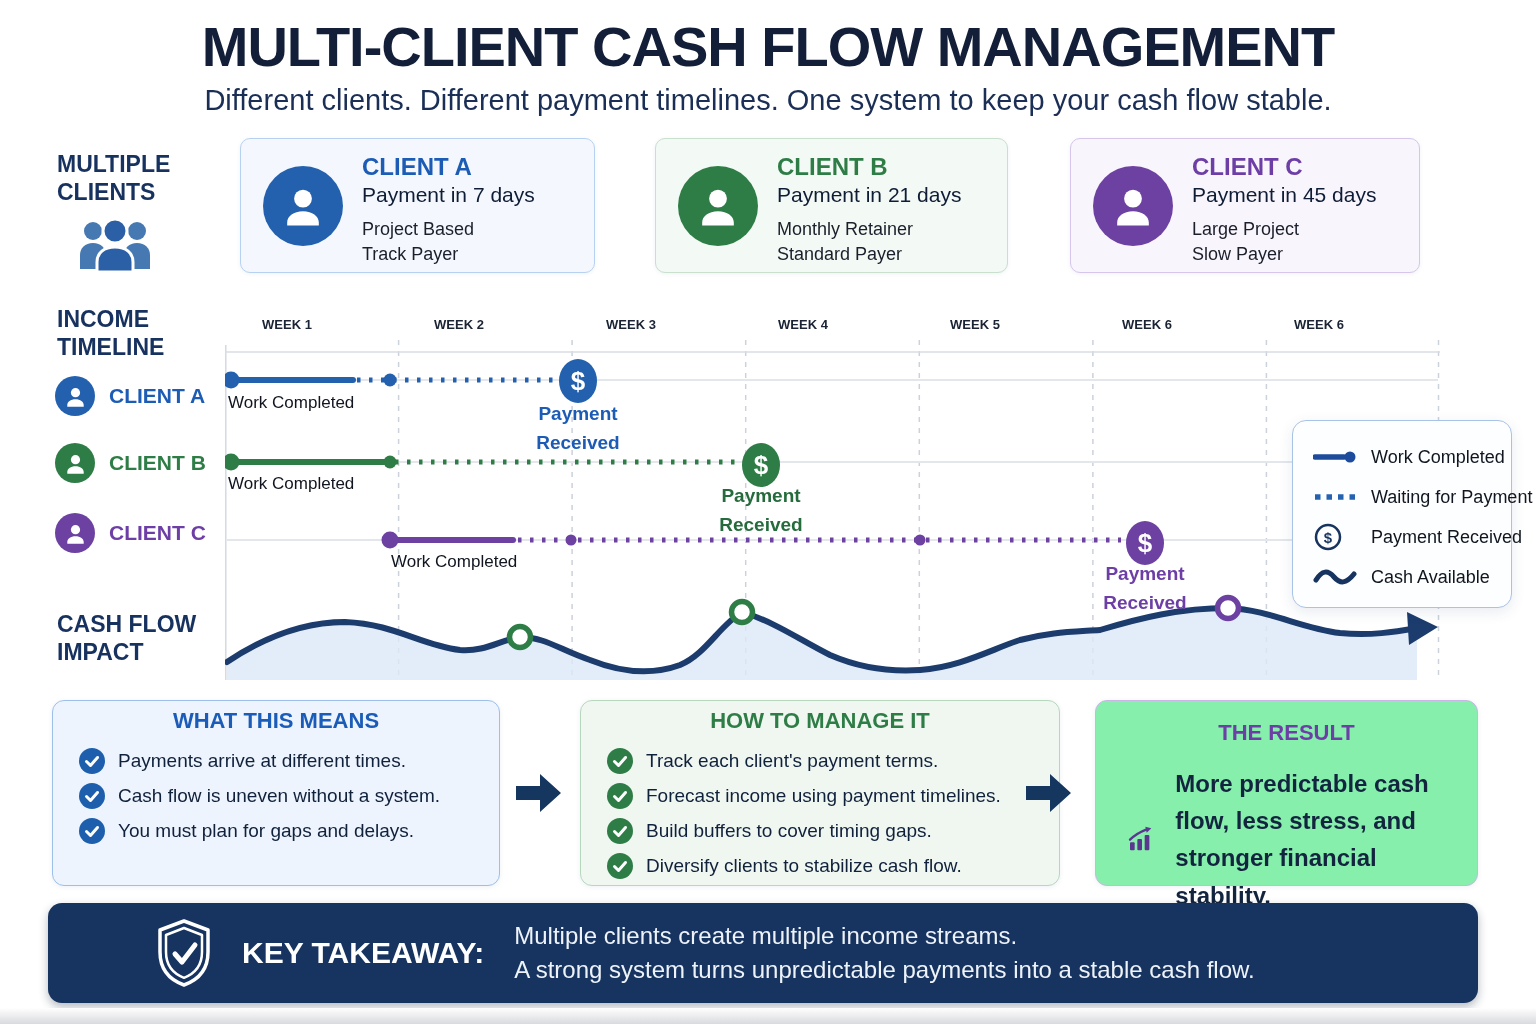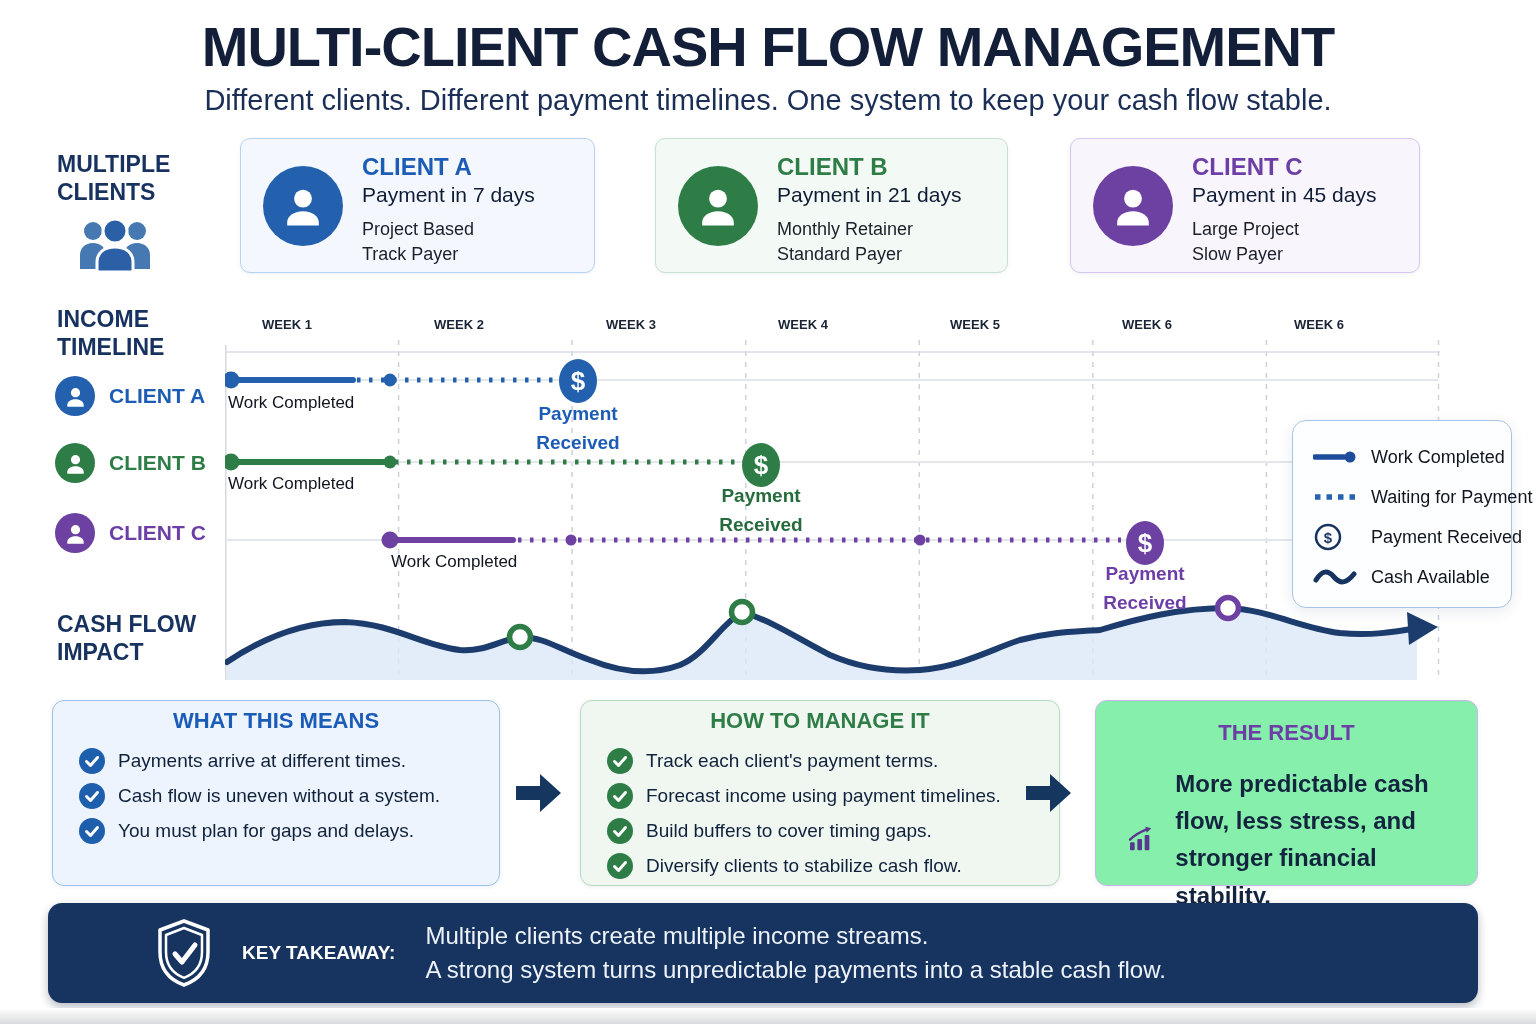--- a/index.html
+++ b/index.html
@@ -76,21 +76,21 @@
   .check{width:26px;height:26px;flex:none;}
   .result-body{display:flex;align-items:center;gap:22px;padding:10px 24px 0 32px;}
   .result-text{font-size:24px;color:#13243f;line-height:1.55;font-weight:bold;}
   .flow-arrow{position:absolute;top:773px;}
   .arrow-1{left:516px;} .arrow-2{left:1026px;}
 
   
   .takeaway{position:absolute;left:48px;top:903px;width:1430px;height:100px;background:#16345f;
             border-radius:14px;box-shadow:0 4px 10px rgba(10,25,50,.3);display:flex;align-items:center;}
   .takeaway-shield{margin-left:106px;flex:none;display:flex;}
-  .takeaway-label{margin-left:28px;font-size:19px;font-weight:700;color:#ffffff;white-space:nowrap;}
+  .takeaway-label{margin-left:28px;font-size:30px;font-weight:700;color:#ffffff;white-space:nowrap;}
   .takeaway-text{margin-left:30px;font-size:24px;color:#eef3fa;line-height:1.4;}
   .bottom-edge{position:absolute;left:0;top:1008px;width:1536px;height:16px;
                background:linear-gradient(#ffffff,#d9dadd);}
 </style>
 </head>
 <body>
 
 <div class="canvas">
 
   <div class="page-title">MULTI-CLIENT CASH FLOW MANAGEMENT</div>

